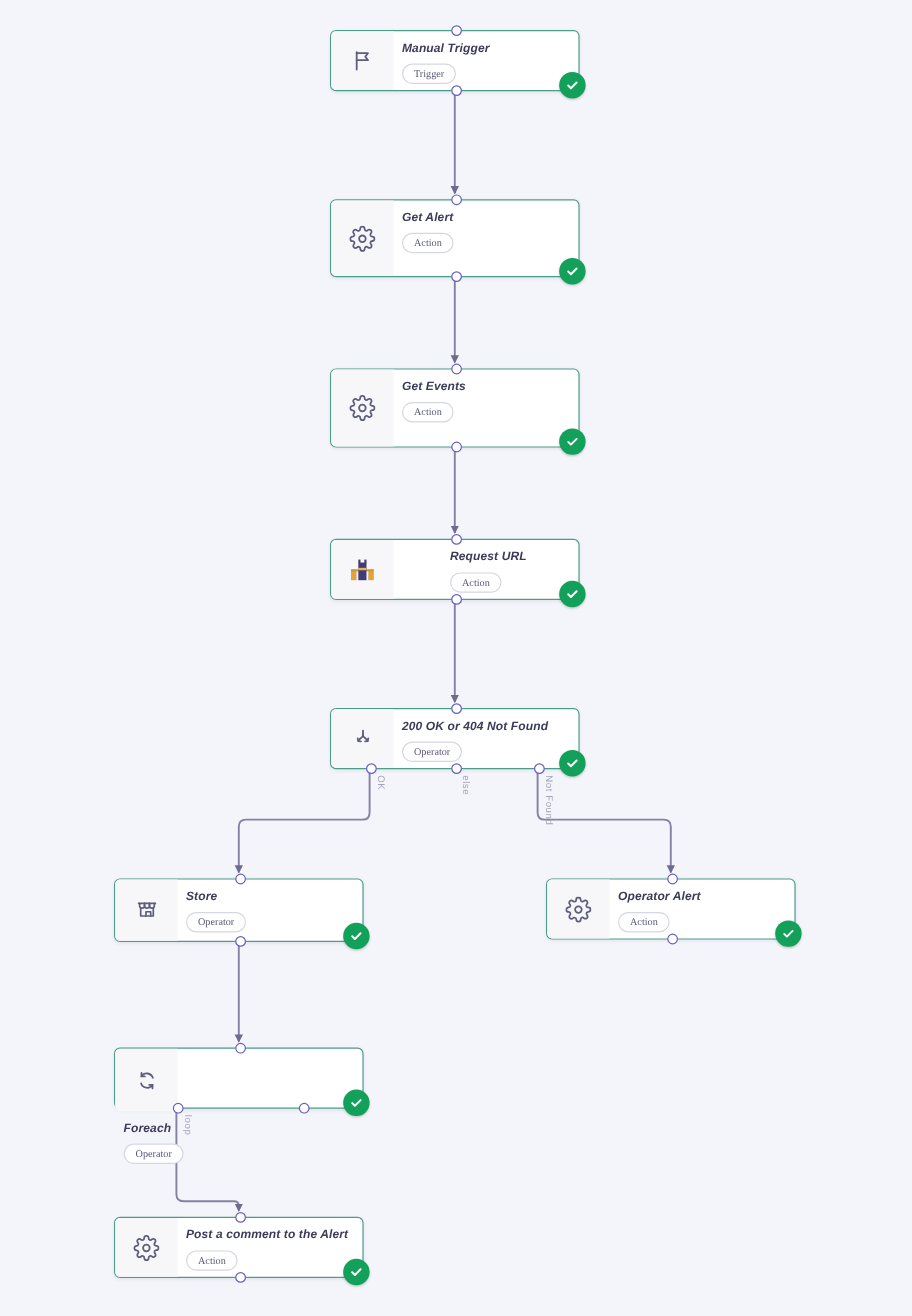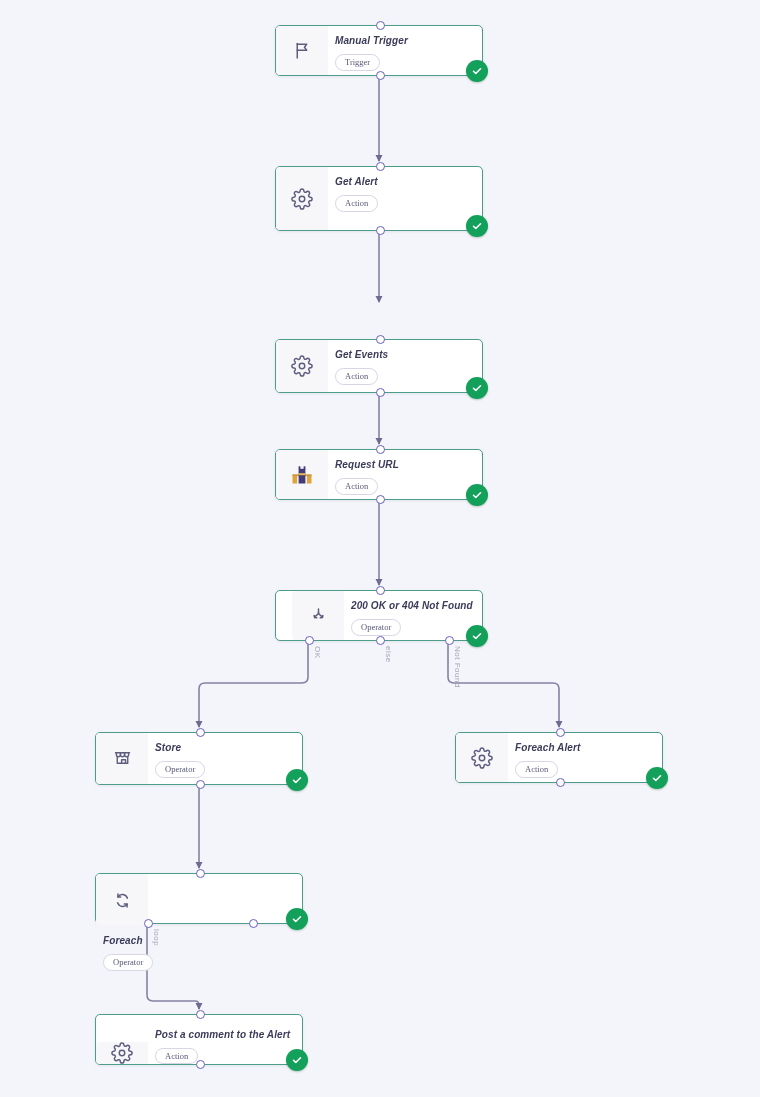--- a/index.html
+++ b/index.html
@@ -102,39 +102,39 @@
         </div>
         <div class="content"><div class="title">Get Alert</div><span class="badge">Action</span></div>
         <span class="port top" style="left:99.5px"></span>
         <span class="port bottom" style="left:99.5px"></span>
         <div class="check">
           <svg width="12" height="12" viewBox="0 0 24 24" fill="none" stroke="#ffffff" stroke-width="3.2" stroke-linecap="round" stroke-linejoin="round">
             <path d="M5 12.5l4.5 4.5L19 7.5"></path>
           </svg>
         </div>
       </div>
-      <div class="node" style="left: 275px; top: 307px; width: 208px; height: 54px; margin-top: 32px;">
+      <div class="node" style="left: 275px; top: 307px; width: 208px; height: 66px;">
         <div class="icon-panel">
           <span class="icon">
             <svg width="22" height="22" viewBox="0 0 24 24" fill="none" stroke="currentColor" stroke-width="1.6" stroke-linecap="round" stroke-linejoin="round">
               <circle cx="12" cy="12" r="3"></circle>
               <path d="M19.4 15a1.65 1.65 0 0 0 .33 1.82l.06.06a2 2 0 0 1 0 2.83 2 2 0 0 1-2.83 0l-.06-.06a1.65 1.65 0 0 0-1.82-.33 1.65 1.65 0 0 0-1 1.51V21a2 2 0 0 1-2 2 2 2 0 0 1-2-2v-.09A1.65 1.65 0 0 0 9 19.4a1.65 1.65 0 0 0-1.82.33l-.06.06a2 2 0 0 1-2.83 0 2 2 0 0 1 0-2.83l.06-.06a1.65 1.65 0 0 0 .33-1.82 1.65 1.65 0 0 0-1.51-1H3a2 2 0 0 1-2-2 2 2 0 0 1 2-2h.09A1.65 1.65 0 0 0 4.6 9a1.65 1.65 0 0 0-.33-1.82l-.06-.06a2 2 0 0 1 0-2.83 2 2 0 0 1 2.83 0l.06.06a1.65 1.65 0 0 0 1.82.33H9a1.65 1.65 0 0 0 1-1.51V3a2 2 0 0 1 2-2 2 2 0 0 1 2 2v.09a1.65 1.65 0 0 0 1 1.51 1.65 1.65 0 0 0 1.82-.33l.06-.06a2 2 0 0 1 2.83 0 2 2 0 0 1 0 2.83l-.06.06a1.65 1.65 0 0 0-.33 1.82V9a1.65 1.65 0 0 0 1.51 1H21a2 2 0 0 1 2 2 2 2 0 0 1-2 2h-.09a1.65 1.65 0 0 0-1.51 1z"></path>
             </svg>
           </span>
         </div>
         <div class="content"><div class="title">Get Events</div><span class="badge">Action</span></div>
         <span class="port top" style="left:99.5px"></span>
         <span class="port bottom" style="left:99.5px"></span>
         <div class="check">
           <svg width="12" height="12" viewBox="0 0 24 24" fill="none" stroke="#ffffff" stroke-width="3.2" stroke-linecap="round" stroke-linejoin="round">
             <path d="M5 12.5l4.5 4.5L19 7.5"></path>
           </svg>
         </div>
       </div>
-      <div class="node" style="left: 275px; top: 449px; width: 208px; height: 51px;">
+      <div class="node" style="left: 275px; top: 449px; width: 208px; height: 51px; gap: 40px;">
         <div class="icon-panel">
           <span class="icon">
             <svg width="22" height="22" viewBox="0 0 22 22">
               <rect x="1.5" y="10.5" width="4.6" height="9" fill="#e0a33e"></rect>
               <rect x="15.9" y="10.5" width="4.6" height="9" fill="#e0a33e"></rect>
               <rect x="1.5" y="10.5" width="19" height="1.6" fill="#c9963a"></rect>
               <rect x="7.6" y="4.8" width="6.8" height="14.7" fill="#413c78"></rect>
               <rect x="7.6" y="2.3" width="1.8" height="3" fill="#413c78"></rect>
               <rect x="12.6" y="2.3" width="1.8" height="3" fill="#413c78"></rect>
               <rect x="7.6" y="9.2" width="6.8" height="2" fill="#e8b64d"></rect>
@@ -143,21 +143,21 @@
         </div>
         <div class="content"><div class="title">Request URL</div><span class="badge">Action</span></div>
         <span class="port top" style="left:99.5px"></span>
         <span class="port bottom" style="left:99.5px"></span>
         <div class="check">
           <svg width="12" height="12" viewBox="0 0 24 24" fill="none" stroke="#ffffff" stroke-width="3.2" stroke-linecap="round" stroke-linejoin="round">
             <path d="M5 12.5l4.5 4.5L19 7.5"></path>
           </svg>
         </div>
       </div>
-      <div class="node" style="left: 275px; top: 590px; width: 208px; height: 51px; padding-left: 16px;">
+      <div class="node" style="left: 275px; top: 590px; width: 208px; height: 51px;">
         <div class="icon-panel">
           <span class="icon">
             <svg width="21" height="21" viewBox="0 0 24 24" fill="none" stroke="currentColor" stroke-width="1.7" stroke-linecap="round" stroke-linejoin="round">
               <path d="M12 4.5v4.3"></path>
               <path d="M12 8.8c0 2.6-3.2 2.5-4.4 5.4"></path>
               <path d="M12 8.8c0 2.6 3.2 2.5 4.4 5.4"></path>
               <path d="M7 11.9l.5 2.5 2.5.3"></path>
               <path d="M17 11.9l-.5 2.5-2.5.3"></path>
             </svg>
           </span>
@@ -200,21 +200,21 @@
       </div>
       <div class="node" style="left: 455px; top: 732px; width: 208px; height: 51px;">
         <div class="icon-panel">
           <span class="icon">
             <svg width="22" height="22" viewBox="0 0 24 24" fill="none" stroke="currentColor" stroke-width="1.6" stroke-linecap="round" stroke-linejoin="round">
               <circle cx="12" cy="12" r="3"></circle>
               <path d="M19.4 15a1.65 1.65 0 0 0 .33 1.82l.06.06a2 2 0 0 1 0 2.83 2 2 0 0 1-2.83 0l-.06-.06a1.65 1.65 0 0 0-1.82-.33 1.65 1.65 0 0 0-1 1.51V21a2 2 0 0 1-2 2 2 2 0 0 1-2-2v-.09A1.65 1.65 0 0 0 9 19.4a1.65 1.65 0 0 0-1.82.33l-.06.06a2 2 0 0 1-2.83 0 2 2 0 0 1 0-2.83l.06-.06a1.65 1.65 0 0 0 .33-1.82 1.65 1.65 0 0 0-1.51-1H3a2 2 0 0 1-2-2 2 2 0 0 1 2-2h.09A1.65 1.65 0 0 0 4.6 9a1.65 1.65 0 0 0-.33-1.82l-.06-.06a2 2 0 0 1 0-2.83 2 2 0 0 1 2.83 0l.06.06a1.65 1.65 0 0 0 1.82.33H9a1.65 1.65 0 0 0 1-1.51V3a2 2 0 0 1 2-2 2 2 0 0 1 2 2v.09a1.65 1.65 0 0 0 1 1.51 1.65 1.65 0 0 0 1.82-.33l.06-.06a2 2 0 0 1 2.83 0 2 2 0 0 1 0 2.83l-.06.06a1.65 1.65 0 0 0-.33 1.82V9a1.65 1.65 0 0 0 1.51 1H21a2 2 0 0 1 2 2 2 2 0 0 1-2 2h-.09a1.65 1.65 0 0 0-1.51 1z"></path>
             </svg>
           </span>
         </div>
-        <div class="content"><div class="title">Foreach Alert</div><span class="badge">Action</span></div>
+        <div class="content"><div class="title">Operator Alert</div><span class="badge">Action</span></div>
         <span class="port top" style="left:99.5px"></span>
         <span class="port bottom" style="left:99.5px"></span>
         <div class="check">
           <svg width="12" height="12" viewBox="0 0 24 24" fill="none" stroke="#ffffff" stroke-width="3.2" stroke-linecap="round" stroke-linejoin="round">
             <path d="M5 12.5l4.5 4.5L19 7.5"></path>
           </svg>
         </div>
       </div>
       <div class="node" style="left: 95px; top: 873px; width: 208px; height: 51px; flex-direction: column;">
         <div class="icon-panel">
@@ -231,21 +231,21 @@
         <span class="port top" style="left:99.5px"></span>
         <span class="port bottom" style="left:47.5px"></span>
         <span class="port-label" style="left:56px">loop</span>
         <span class="port bottom" style="left:152.5px"></span>
         <div class="check">
           <svg width="12" height="12" viewBox="0 0 24 24" fill="none" stroke="#ffffff" stroke-width="3.2" stroke-linecap="round" stroke-linejoin="round">
             <path d="M5 12.5l4.5 4.5L19 7.5"></path>
           </svg>
         </div>
       </div>
-      <div class="node" style="left: 95px; top: 1014px; width: 208px; height: 51px; align-items: flex-end;">
+      <div class="node" style="left: 95px; top: 1014px; width: 208px; height: 51px;">
         <div class="icon-panel">
           <span class="icon">
             <svg width="22" height="22" viewBox="0 0 24 24" fill="none" stroke="currentColor" stroke-width="1.6" stroke-linecap="round" stroke-linejoin="round">
               <circle cx="12" cy="12" r="3"></circle>
               <path d="M19.4 15a1.65 1.65 0 0 0 .33 1.82l.06.06a2 2 0 0 1 0 2.83 2 2 0 0 1-2.83 0l-.06-.06a1.65 1.65 0 0 0-1.82-.33 1.65 1.65 0 0 0-1 1.51V21a2 2 0 0 1-2 2 2 2 0 0 1-2-2v-.09A1.65 1.65 0 0 0 9 19.4a1.65 1.65 0 0 0-1.82.33l-.06.06a2 2 0 0 1-2.83 0 2 2 0 0 1 0-2.83l.06-.06a1.65 1.65 0 0 0 .33-1.82 1.65 1.65 0 0 0-1.51-1H3a2 2 0 0 1-2-2 2 2 0 0 1 2-2h.09A1.65 1.65 0 0 0 4.6 9a1.65 1.65 0 0 0-.33-1.82l-.06-.06a2 2 0 0 1 0-2.83 2 2 0 0 1 2.83 0l.06.06a1.65 1.65 0 0 0 1.82.33H9a1.65 1.65 0 0 0 1-1.51V3a2 2 0 0 1 2-2 2 2 0 0 1 2 2v.09a1.65 1.65 0 0 0 1 1.51 1.65 1.65 0 0 0 1.82-.33l.06-.06a2 2 0 0 1 2.83 0 2 2 0 0 1 0 2.83l-.06.06a1.65 1.65 0 0 0-.33 1.82V9a1.65 1.65 0 0 0 1.51 1H21a2 2 0 0 1 2 2 2 2 0 0 1-2 2h-.09a1.65 1.65 0 0 0-1.51 1z"></path>
             </svg>
           </span>
         </div>
         <div class="content"><div class="title">Post a comment to the Alert</div><span class="badge">Action</span></div>
         <span class="port top" style="left:99.5px"></span>

